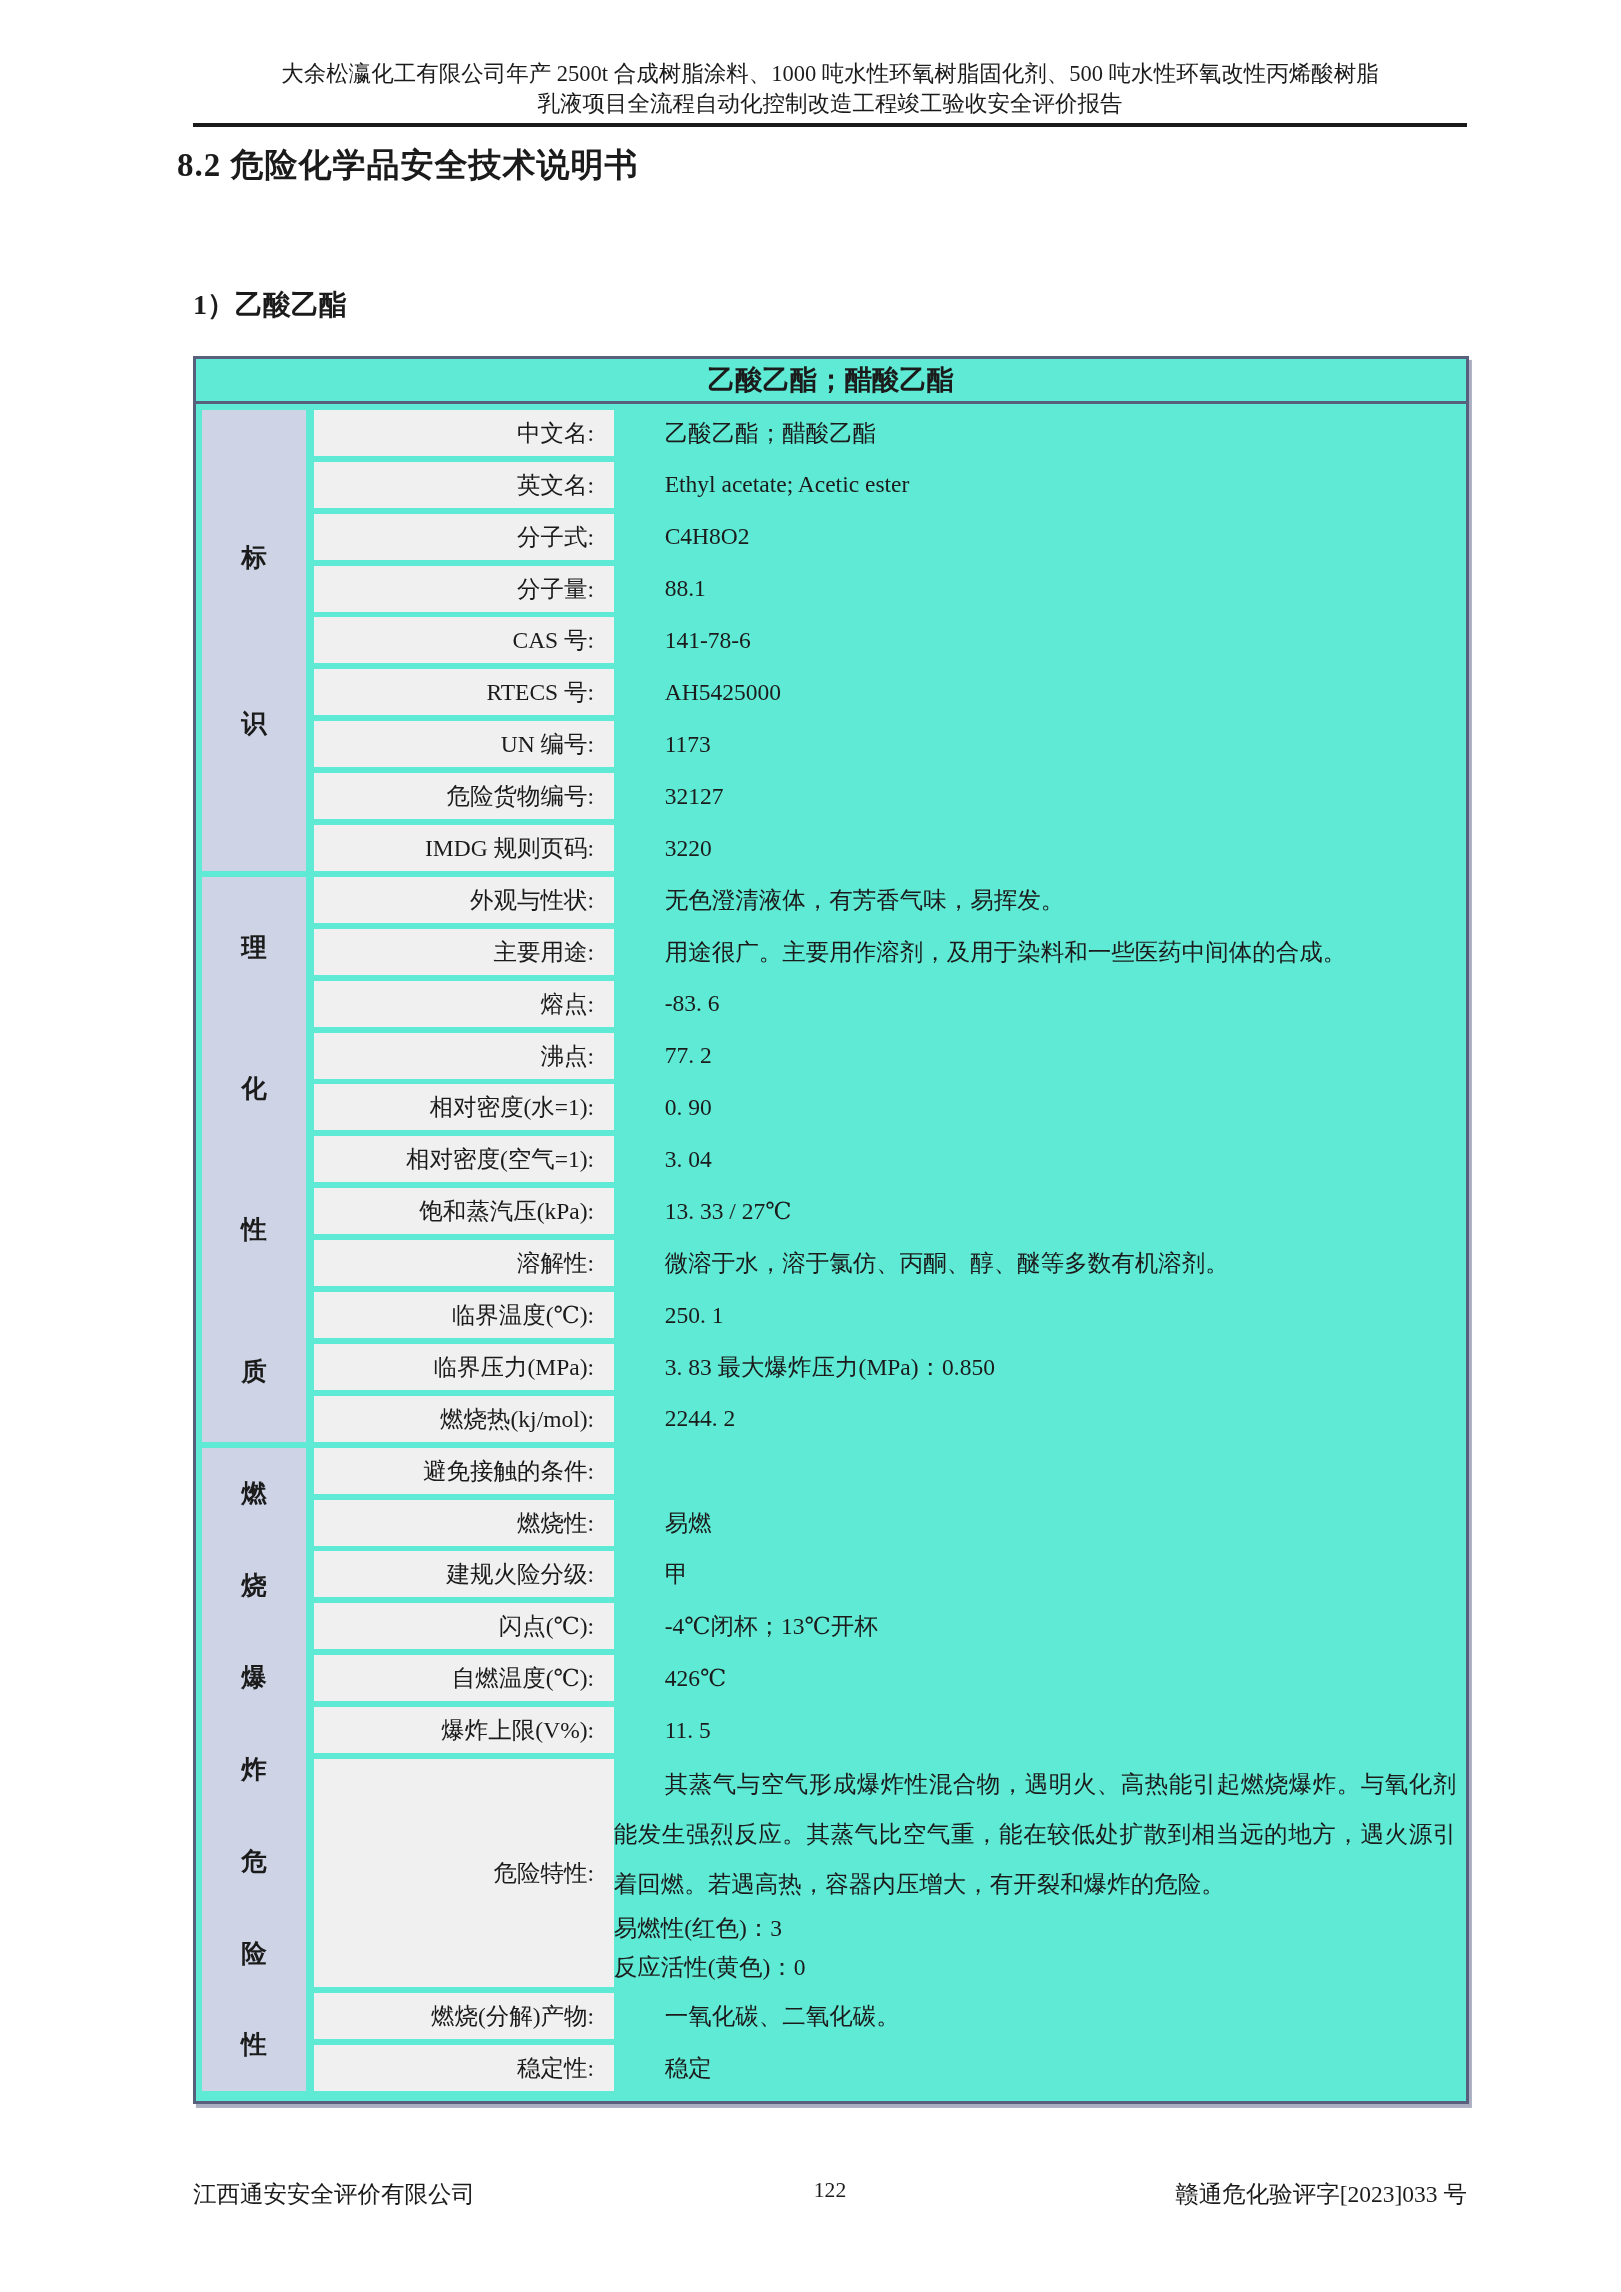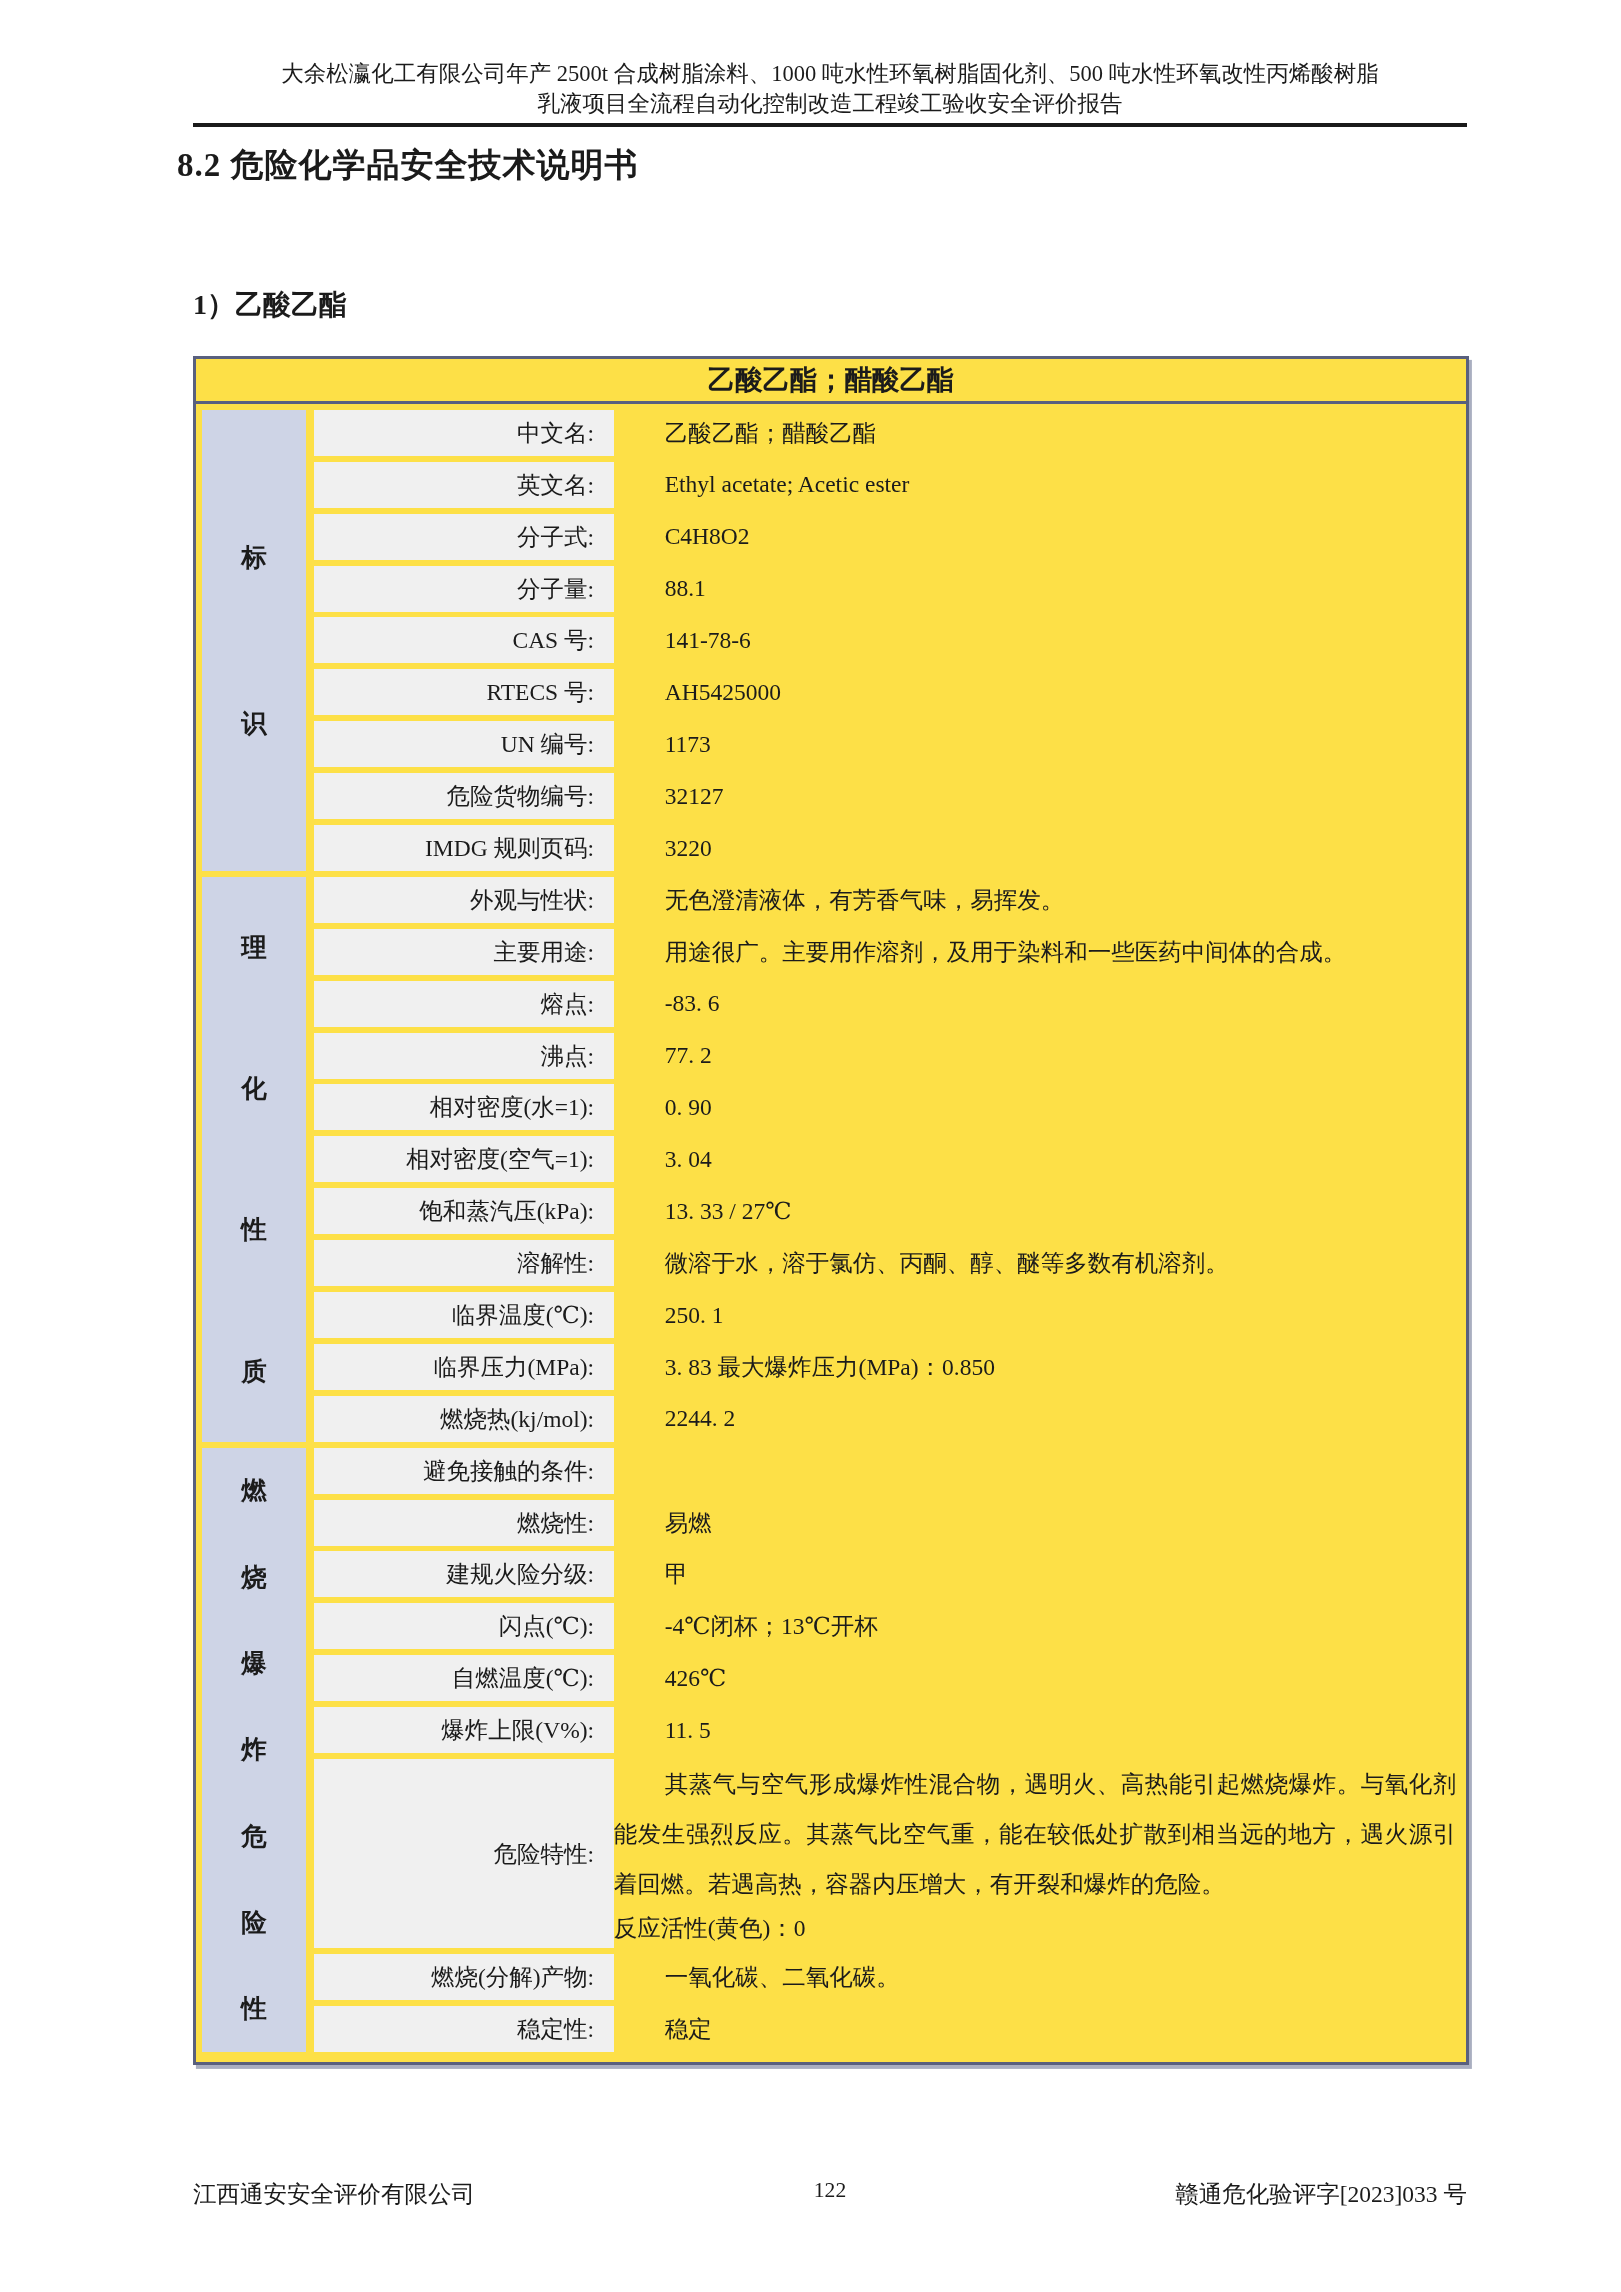--- a/index.html
+++ b/index.html
@@ -20,21 +20,21 @@
   }
   .page-header{position:absolute;top:59px;left:193px;width:1274px;text-align:center;
     font-size:22.5px;line-height:30px;}
   .header-rule{position:absolute;top:123px;left:193px;width:1274px;height:3.9px;background:#1a1a1a;}
   .doc-title{position:absolute;top:143px;left:177px;font-size:33px;font-weight:bold;letter-spacing:1px;}
   .doc-subtitle{position:absolute;top:286px;left:193px;font-size:28px;font-weight:bold;}
   .msds-table{
     position:absolute;top:356px;left:193px;width:1276px;
     border:3.9px solid var(--border-col);
     box-shadow:2.9px 3.9px 0 var(--shadow-col);
-    background:#fde047;
+    background:#5eead4;
   }
   .table-title-row{
     height:45px;display:flex;align-items:center;justify-content:center;
     font-size:27.4px;font-weight:bold;border-bottom:3.9px solid var(--border-col);
   }
   .table-body{padding:5.9px 5.9px 9.8px 5.9px;}
   .table-section{display:flex;margin-top:var(--row-gap);}
   .table-section:first-child{margin-top:0;}
   .cat-col{
     width:104px;flex:0 0 104px;background:var(--cat-bg);margin-right:7.8px;
@@ -211,20 +211,21 @@
             <div class="t-value">426℃</div>
           </div>
           <div class="t-row">
             <div class="t-label">爆炸上限(V%):</div>
             <div class="t-value">11. 5</div>
           </div>
           <div class="t-row multi">
             <div class="t-label">危险特性:</div>
             <div class="t-value">
               <div class="multi-para">其蒸气与空气形成爆炸性混合物，遇明火、高热能引起燃烧爆炸。与氧化剂能发生强烈反应。其蒸气比空气重，能在较低处扩散到相当远的地方，遇火源引着回燃。若遇高热，容器内压增大，有开裂和爆炸的危险。</div>
+              <div class="multi-line">易燃性(红色)：3</div>
               <div class="multi-line">反应活性(黄色)：0</div>
             </div>
           </div>
           <div class="t-row">
             <div class="t-label">燃烧(分解)产物:</div>
             <div class="t-value">一氧化碳、二氧化碳。</div>
           </div>
           <div class="t-row">
             <div class="t-label">稳定性:</div>
             <div class="t-value">稳定</div>

